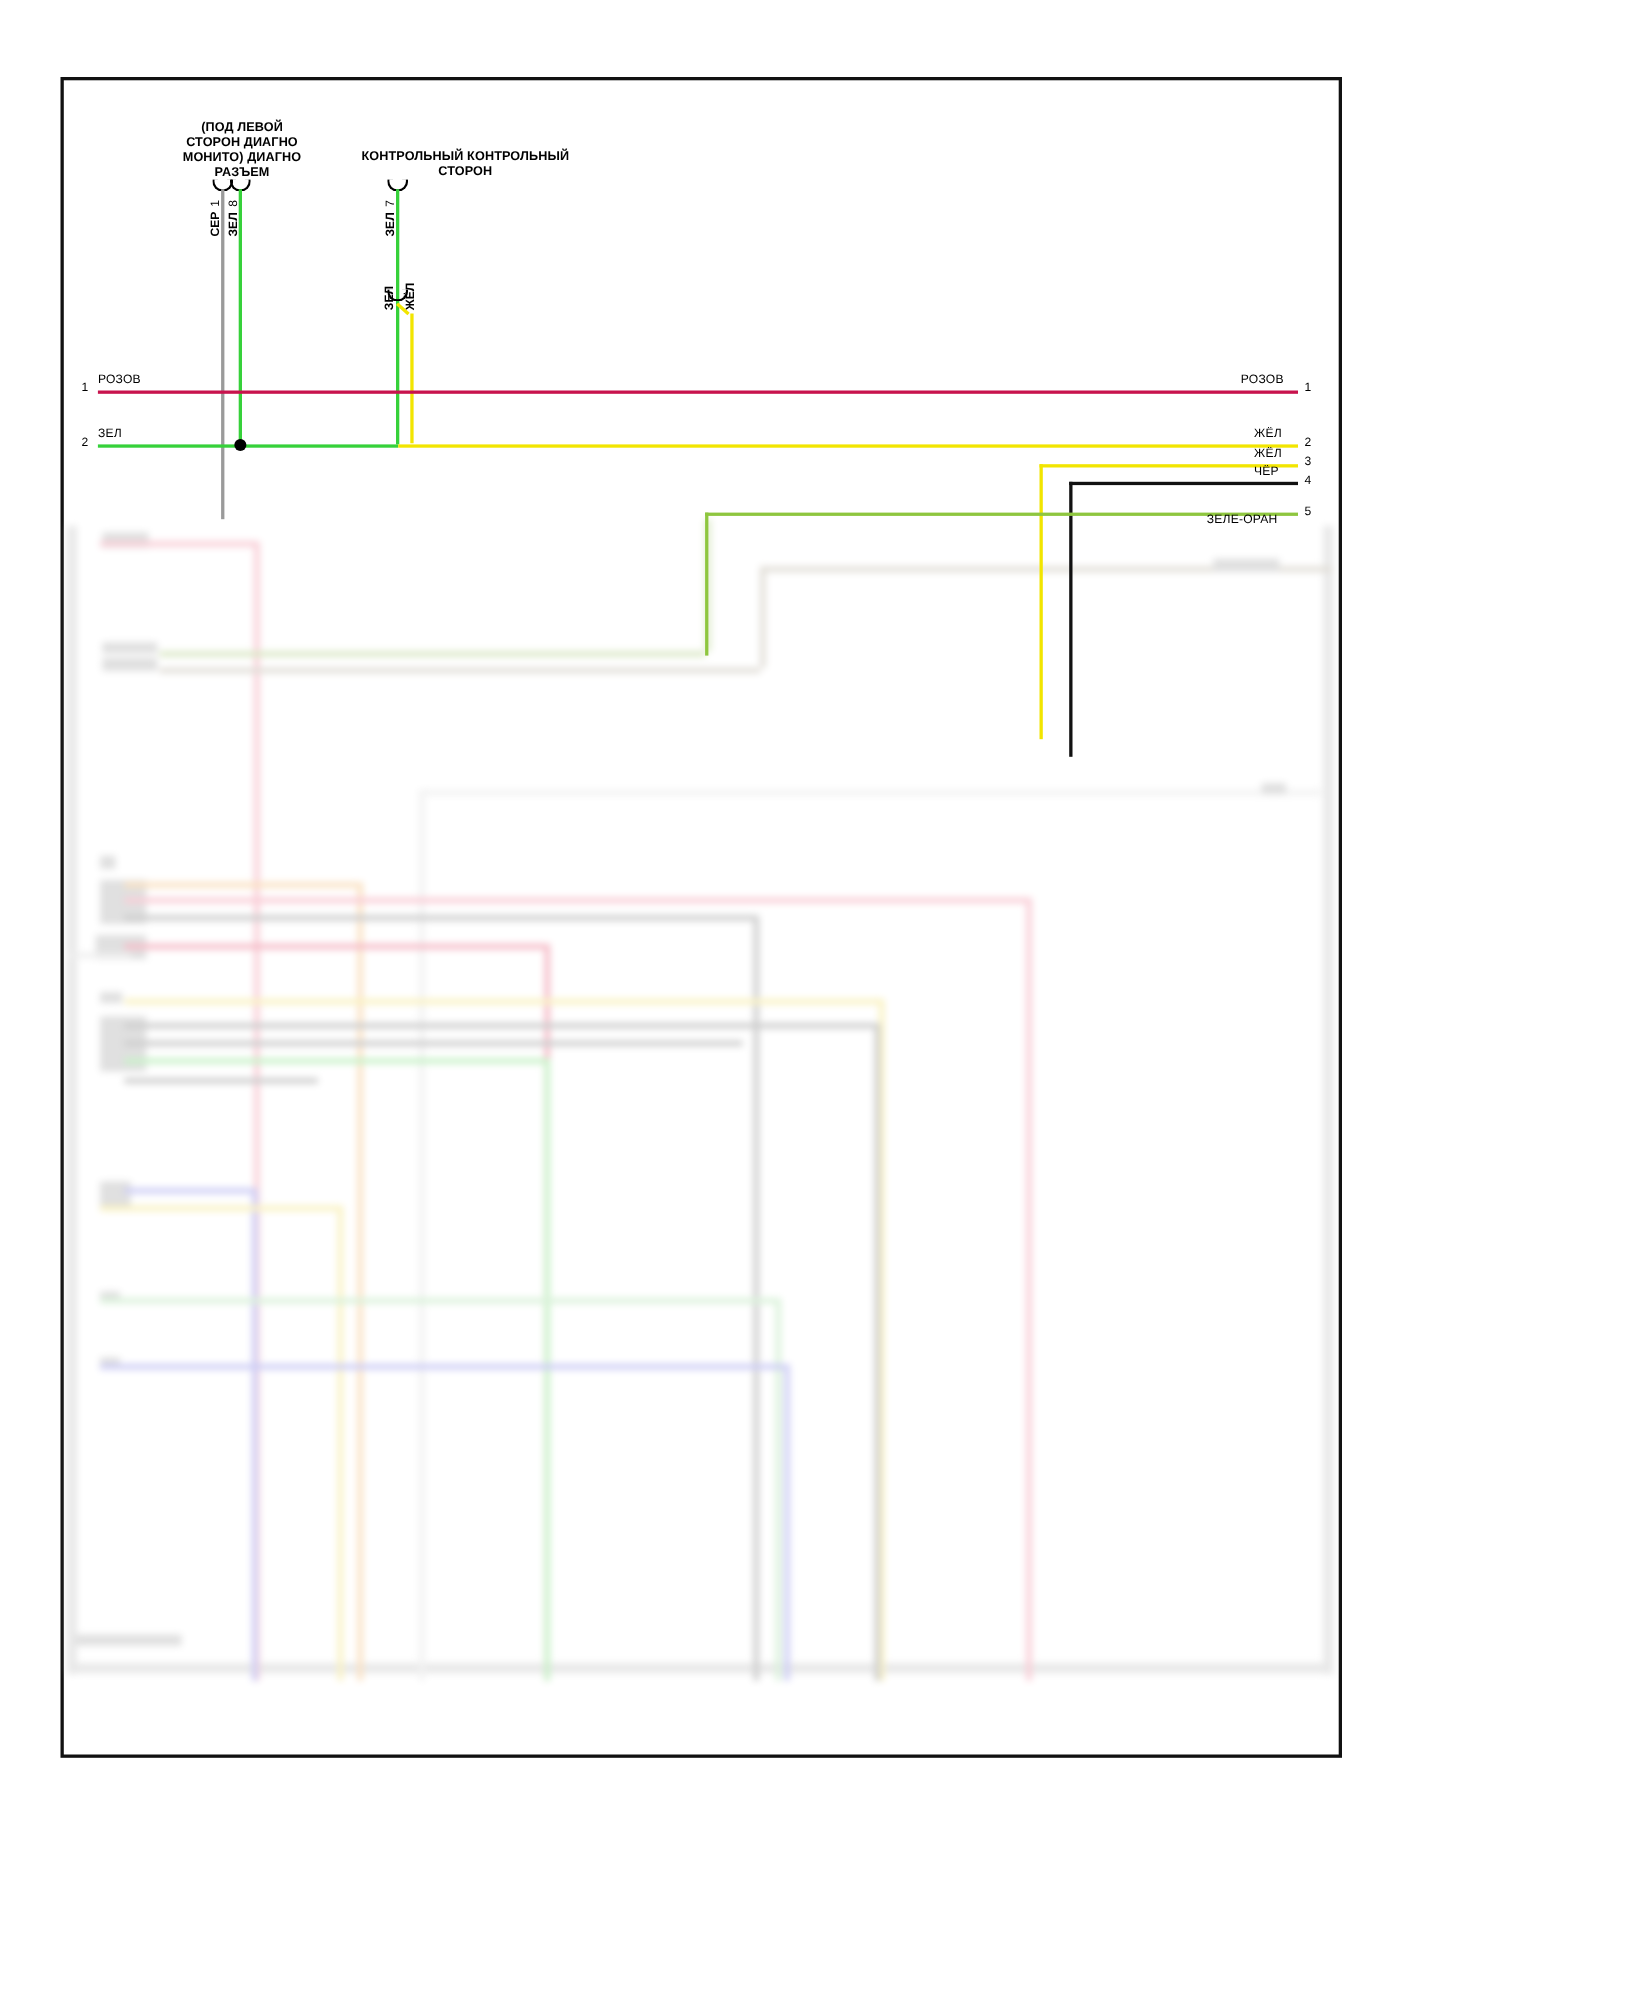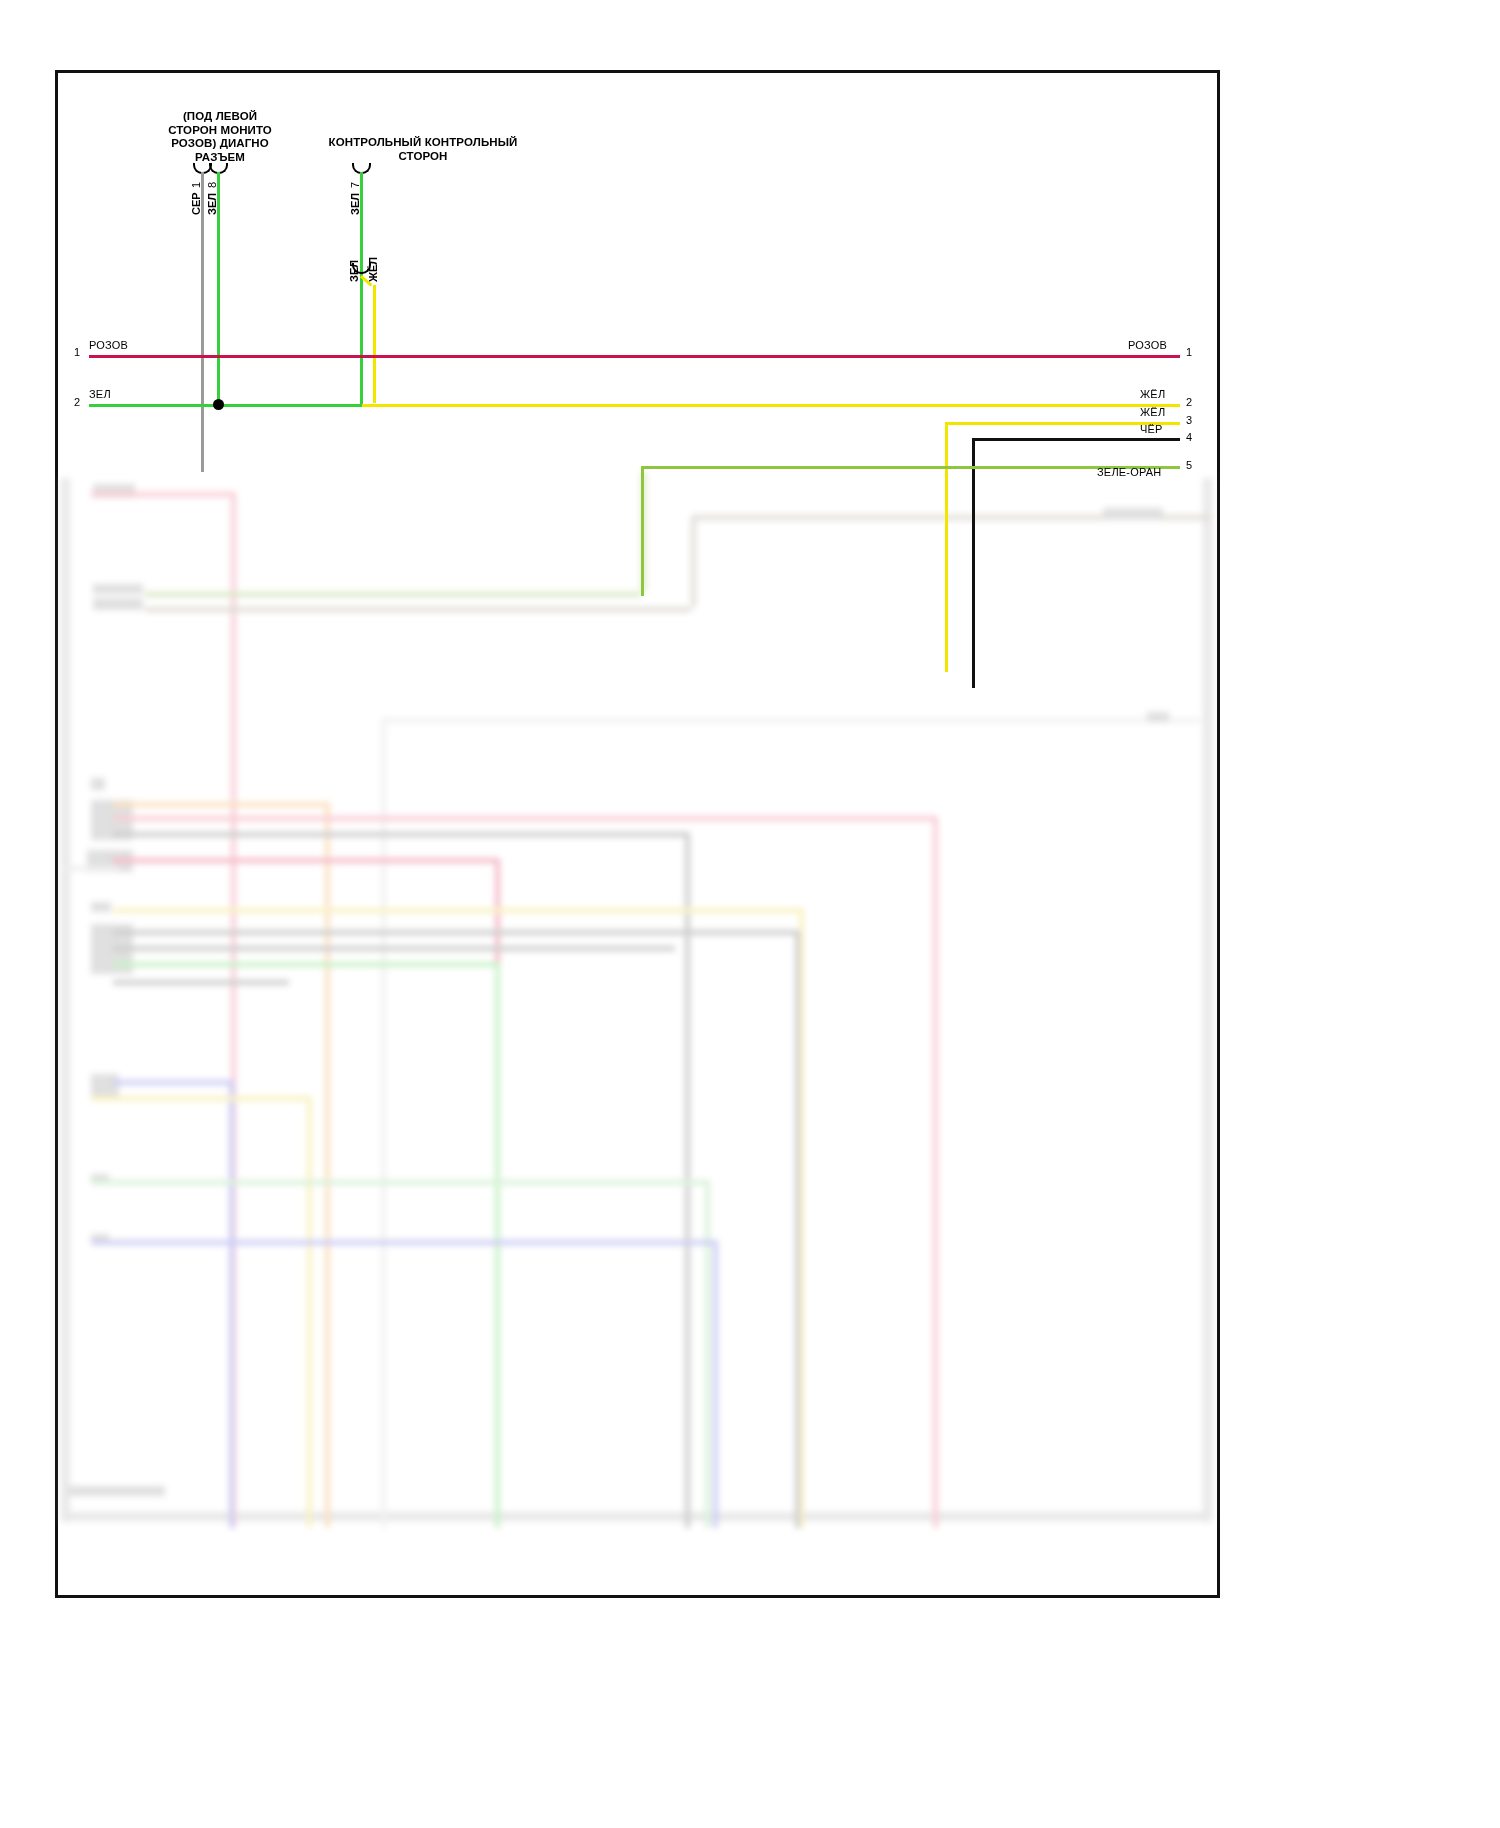--- a/index.html
+++ b/index.html
@@ -153,22 +153,22 @@
       
       
       
     </div>
 
     <div class="blk" style="left:14px;top:1014px;width:96px;height:10px;"></div>
   </div>
 
   <div class="title" style="left:120px;top:110px;width:200px;">
     <div>(ПОД ЛЕВОЙ</div>
-    <div>СТОРОН МОНИТО</div>
-    <div>РОЗОВ) ДИАГНО</div>
+    <div>СТОРОН ДИАГНО</div>
+    <div>МОНИТО) ДИАГНО</div>
     <div>РАЗЪЕМ</div>
   </div>
 
   <div class="title" style="left:243px;top:136px;width:360px;">
     <div>КОНТРОЛЬНЫЙ КОНТРОЛЬНЫЙ</div>
     <div>СТОРОН</div>
   </div>
 
   <div class="hook" style="left:193px;top:163px;"></div>
   <div class="vlbl" style="left:190px;top:188px;">1</div>

